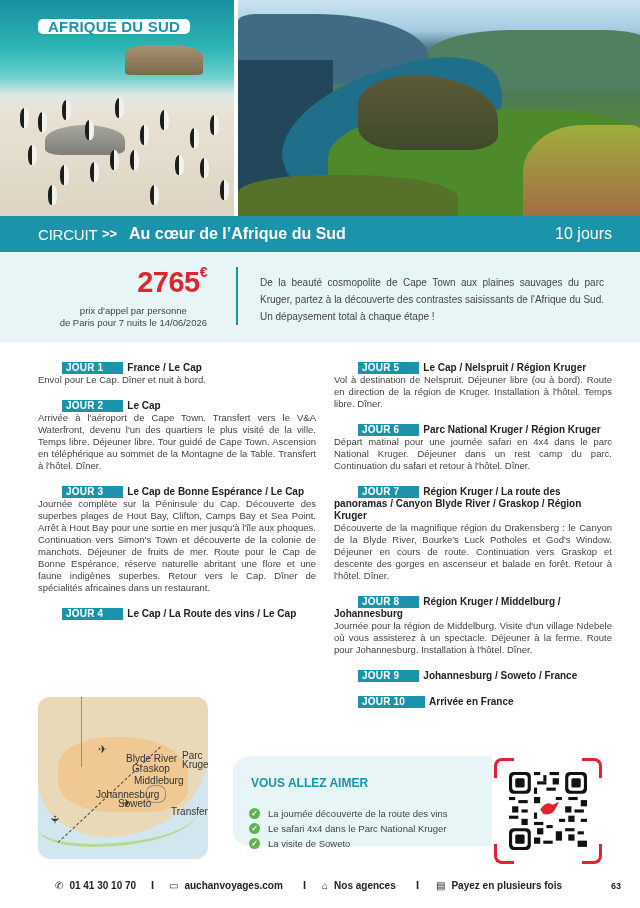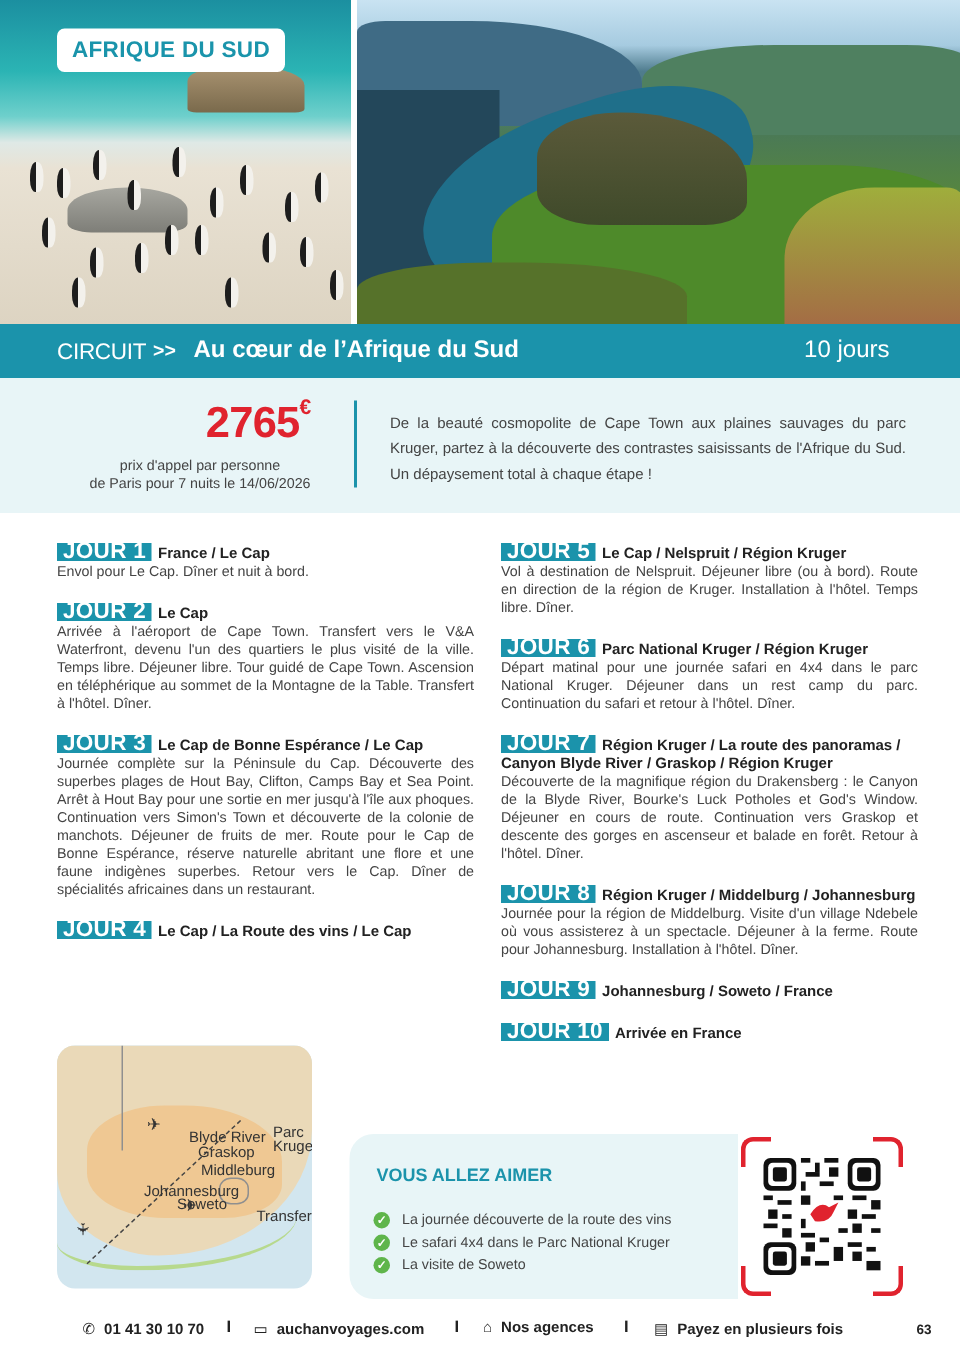--- a/index.html
+++ b/index.html
@@ -22,72 +22,72 @@
   .hr-mtn1 { position: absolute; left: 0; top: 14px; width: 190px; height: 70px; background: #3f6b85; border-radius: 10% 60% 0 0; }
   .hr-mtn2 { position: absolute; left: 190px; top: 30px; width: 220px; height: 60px; background: #4f8060; border-radius: 40% 20% 0 0; }
   .hr-lake { position: absolute; left: 40px; top: 70px; width: 230px; height: 115px; background: #1f6f8a; border-radius: 50% 40% 55% 45%; transform: rotate(-18deg); }
   .hr-hill { position: absolute; left: 120px; top: 75px; width: 140px; height: 75px; background: linear-gradient(180deg,#5b5a3a,#3f4a2a); border-radius: 40% 60% 20% 30%; }
   .hr-green { position: absolute; left: 90px; top: 110px; width: 320px; height: 120px; background: #4e8a2a; border-radius: 40% 30% 0 0; }
   .hr-cliff { position: absolute; left: 285px; top: 125px; width: 120px; height: 95px; background: linear-gradient(180deg,#9fae3c,#a46a45); border-radius: 50% 10% 0 0; }
   .hr-dark { position: absolute; left: 0; top: 60px; width: 95px; height: 160px; background: #23475a; }
   .hr-fore { position: absolute; left: 0; top: 175px; width: 220px; height: 45px; background: #56722a; border-radius: 40% 50% 0 0; }
 
   .country-tag {
-    position: absolute; left: 38px; top: 19px; width: 152px; height: 29px;
+    position: absolute; left: 38px; top: 19px; width: 152px; height: 15px;
     background: #ffffff; border-radius: 5px;
     color: #1a94ab; font-weight: bold; font-size: 15px; letter-spacing: 0.2px;
     display: flex; align-items: center; justify-content: center;
   }
 
   
   .title-bar {
     position: absolute; left: 0; top: 216px; width: 640px; height: 36px;
     background: #1b93ab; color: #fff; display: flex; align-items: center;
   }
   .title-bar .circuit { position: absolute; left: 38px; top: 10px; font-size: 15px; letter-spacing: -0.2px; }
   .title-bar .arrows { position: absolute; left: 102px; top: 10px; font-size: 13px; font-weight: bold; }
   .title-bar .name { position: absolute; left: 129px; top: 9px; font-size: 16px; font-weight: bold; }
-  .title-bar .days { position: absolute; right: 47px; top: 9px; font-size: 16px; }
+  .title-bar .days { position: absolute; right: 28px; top: 9px; font-size: 16px; }
 
   
   .intro { position: absolute; left: 0; top: 252px; width: 640px; height: 90px; background: #e8f5f7; }
   .price { position: absolute; right: 433px; top: 14px; color: #e0232e; font-weight: bold; font-size: 29px; letter-spacing: -0.5px; }
   .price sup { font-size: 14px; position: relative; top: -4px; }
   .price-note { position: absolute; right: 433px; top: 53px; text-align: center; font-size: 9.5px; line-height: 12px; color: #444; }
   .intro-divider { position: absolute; left: 236px; top: 15px; width: 2px; height: 58px; background: #1b93ab; }
   .intro-text { position: absolute; left: 260px; top: 22px; width: 344px; font-size: 10px; line-height: 17px; color: #444; text-align: justify; }
 
   
   .col { position: absolute; top: 362px; width: 278px; }
   .col.left { left: 38px; }
   .col.right { left: 334px; }
   .day { margin-bottom: 14px; }
   .day-head { font-size: 10px; line-height: 12px; font-weight: bold; color: #222; }
   .badge {
-    display: inline-block; background: #1b93ab; color: #fff; font-weight: bold; font-size: 15px;
-    padding: 0 4px 0 4px; margin-right: 4px; line-height: 12px; letter-spacing: 0.2px;
+    display: inline-block; background: #1b93ab; color: #fff; font-weight: bold; font-size: 10px;
+    padding: 0 20px 0 4px; margin-right: 4px; line-height: 12px; letter-spacing: 0.2px; margin-left: 24px;
   }
   .day-text { font-size: 9.5px; line-height: 12px; color: #444; text-align: justify; margin-top: 0px; }
 
   
   .map {
     position: absolute; left: 38px; top: 697px; width: 170px; height: 162px; border-radius: 12px; overflow: hidden;
     background: #d2e6ef;
   }
   .map .land { position: absolute; left: 0; top: 0; width: 170px; height: 140px; background: #ead9b8; border-radius: 0 0 60% 40%; }
   .map .land2 { position: absolute; left: 20px; top: 40px; width: 130px; height: 75px; background: #efc893; border-radius: 40% 50% 30% 40%; }
   .map .coast { position: absolute; left: 0; top: 95px; width: 160px; height: 55px; border-bottom: 3px solid #b7d98d; border-radius: 0 0 80% 40%; }
   .map .route { position: absolute; left: 20px; top: 145px; width: 140px; border-top: 1px dashed #444; transform: rotate(-43deg); transform-origin: left; }
   .map .lbl { position: absolute; font-size: 10px; color: #333; white-space: nowrap; margin-top: 36px; }
   .map .plane { position: absolute; font-size: 11px; color: #333; }
   .map .border-line { position: absolute; border: 1px solid #8f8f8f; }
 
   
   .highlights {
-    position: absolute; left: 233px; top: 756px; width: 300px; height: 110px;
+    position: absolute; left: 233px; top: 756px; width: 300px; height: 90px;
     background: #e8f5f7; border-radius: 16px 0 0 16px;
   }
   .highlights .h-title { position: absolute; left: 18px; top: 20px; color: #1b93ab; font-weight: bold; font-size: 12px; }
   .highlights ul { position: absolute; left: 16px; top: 50px; list-style: none; }
   .highlights li { display: flex; align-items: center; font-size: 9.5px; color: #444; height: 15px; }
   .check { width: 11px; height: 11px; border-radius: 50%; background: #5fb54b; color: #fff; font-size: 8px; font-weight: bold; display: inline-flex; align-items: center; justify-content: center; margin-right: 8px; }
 
   .qr-wrap { position: absolute; left: 492px; top: 756px; width: 112px; height: 110px; background: #fff; }
   .qr-corner { position: absolute; width: 20px; height: 20px; border-color: #e0232e; border-style: solid; border-width: 0; }
   .qr-corner.tl { left: 2px; top: 2px; border-top-width: 3px; border-left-width: 3px; border-top-left-radius: 8px; }

